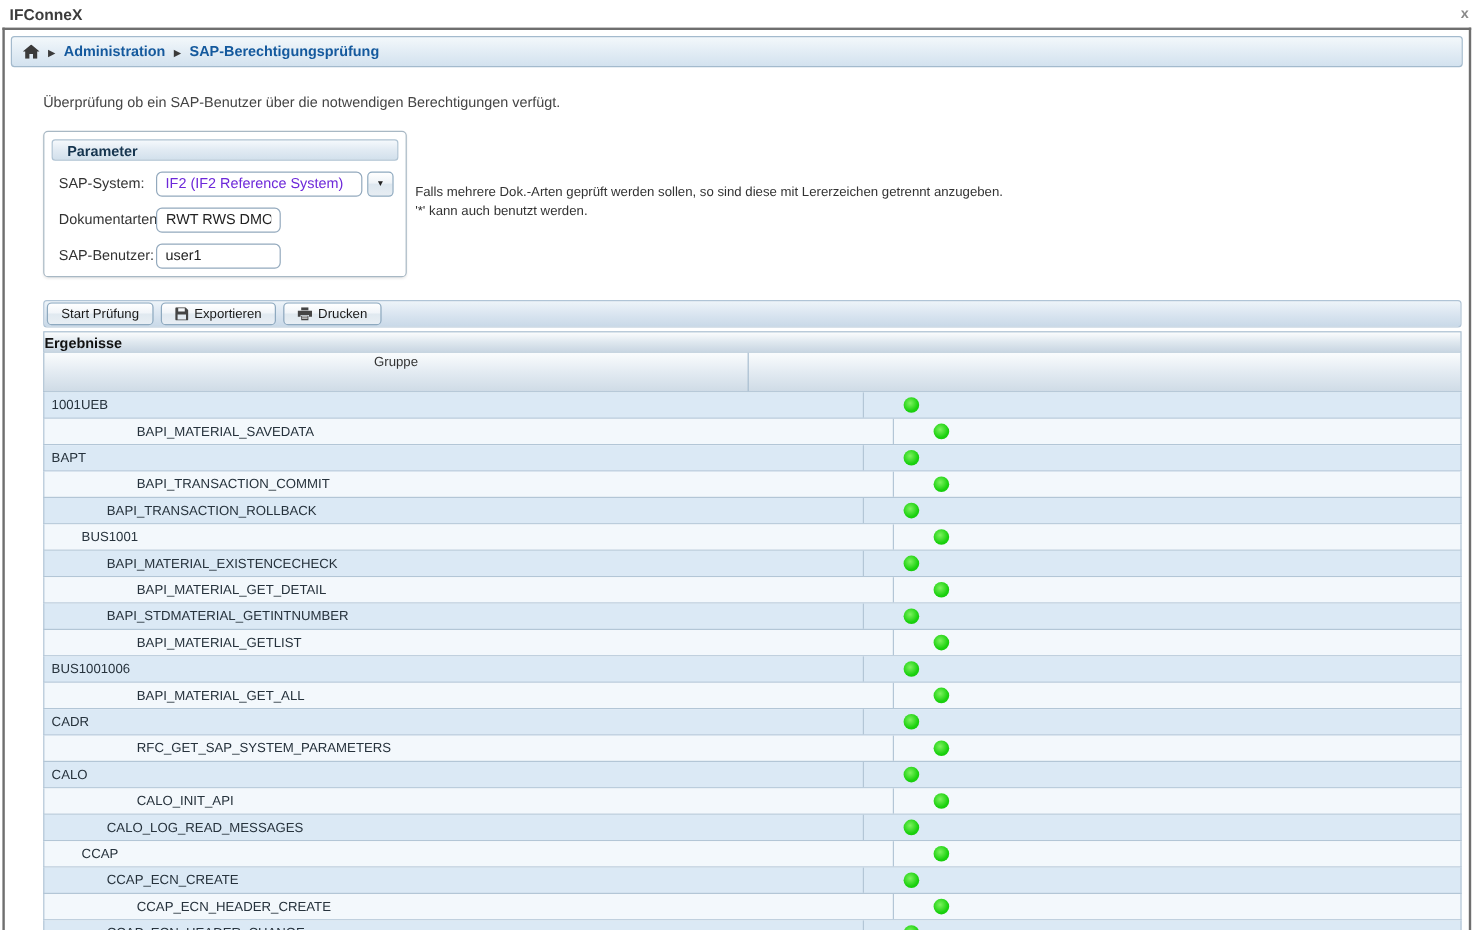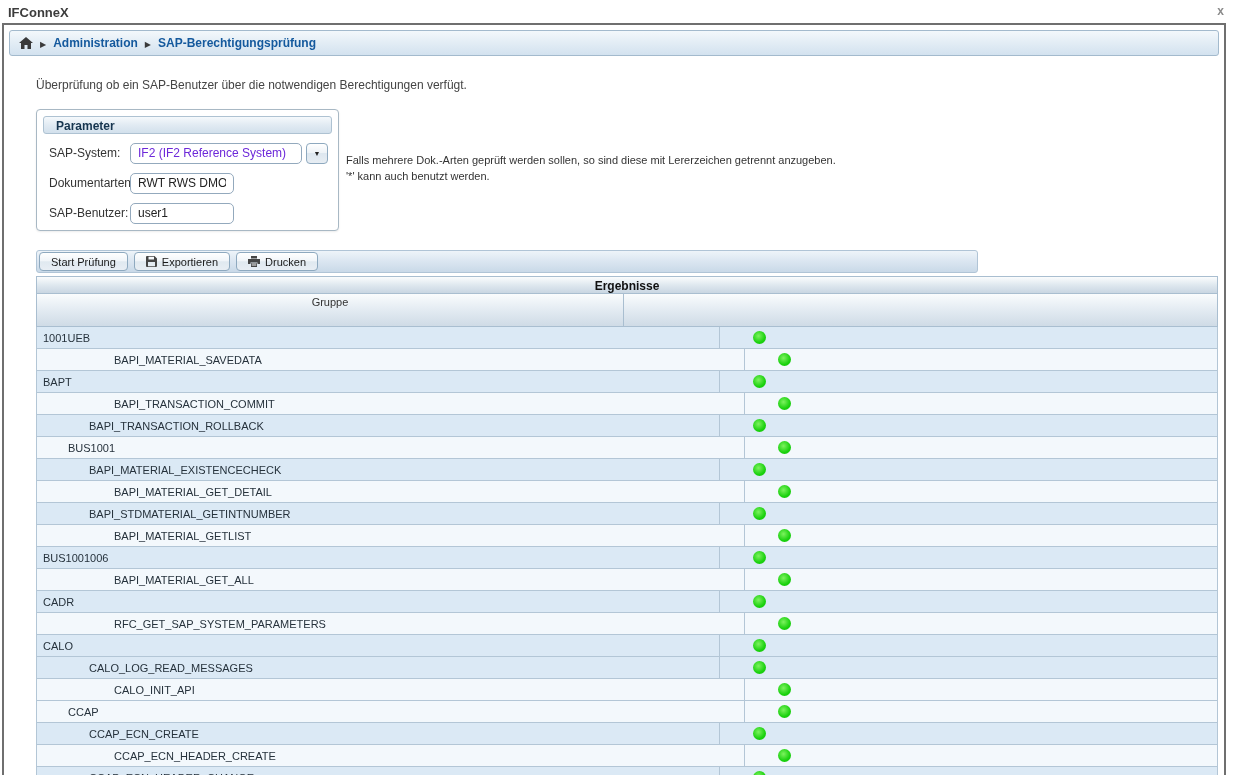--- a/index.html
+++ b/index.html
@@ -39,32 +39,32 @@
   .select-btn { margin-left:4px; width:22px; height:21px; border:1px solid #8ea9bf; border-radius:4px;
     background:linear-gradient(180deg,#ffffff,#eef3f7 45%,#dde7ef 50%,#e7edf3);
     display:inline-flex; align-items:center; justify-content:center; cursor:pointer; }
   .select-btn span { font-size:7px; color:#222; }
   .tinput { width:104px; height:21px; border:1px solid #93a9bd; border-radius:5px; padding:0 7px;
     font-size:12px; color:#222; font-family:"Liberation Sans",sans-serif; background:#fff; }
 
   .hint { position:absolute; left:310px; top:43px; font-size:11px; color:#333; line-height:16px; width:600px; }
 
   
-  .toolbar { margin-top:19px; width:942px; height:23px; border:1px solid #b0c4d6; border-radius:3px;
+  .toolbar { margin-top:19px; width:1182px; height:23px; border:1px solid #b0c4d6; border-radius:3px;
     background:linear-gradient(180deg,#eef4f9 0%,#dbe6f1 48%,#c9d9e8 100%);
     display:flex; align-items:center; gap:6px; padding:0 2px; }
   .tb-btn { height:19px; display:inline-flex; align-items:center; gap:5px; padding:0 11px;
     border:1px solid #8ea9bf; border-radius:4px; cursor:pointer;
     background:linear-gradient(180deg,#ffffff 0%,#f1f5f9 45%,#e0e9f0 52%,#e8eef4 100%);
     font-size:11px; color:#1a1a1a; font-family:"Liberation Sans",sans-serif; }
   .tb-btn .btn-icon { display:inline-flex; }
 
   
   .rtable { margin-top:3px; width:1182px; }
-  .rt-title { height:18px; line-height:18px; text-align:center; font-size:12px; font-weight:bold; color:#111;
+  .rt-title { height:18px; line-height:18px; font-size:12px; font-weight:bold; color:#111;
     border:1px solid #a9bed0; background:linear-gradient(180deg,#fbfcfd 0%,#dfe8ef 50%,#c9d6e2 100%); }
   .rt-colhead { display:flex; height:33px; border:1px solid #a9bed0; border-top:none;
     background:linear-gradient(180deg,#fafcfd 0%,#e3ebf2 50%,#cfdbe6 100%); }
   .rt-col1 { width:587px; text-align:center; font-size:11px; color:#333; line-height:16px;
     border-right:1px solid #a9bed0; cursor:pointer; }
   .rt-col2 { flex:1; cursor:pointer; }
 
   .trow { display:flex; height:22px; border:1px solid #b3c6d6; border-top:none; cursor:pointer; }
   .trow.odd  { background:#dbe9f5; }
   .trow.even { background:#f3f8fc;padding-left:25px; }
@@ -276,37 +276,37 @@
     </div>
   </div>
           <div class="trow odd">
     <div class="cell name">
       <span class="row-label">CALO</span>
     </div>
     <div class="cell status">
       <span class="dot"></span>
     </div>
   </div>
+          <div class="trow even">
+    <div class="cell name indent">
+      <span class="row-label">CALO_INIT_API</span>
+    </div>
+    <div class="cell status">
+      <span class="dot"></span>
+    </div>
+  </div>
           <div class="trow odd">
     <div class="cell name indent">
       <span class="row-label">CALO_LOG_READ_MESSAGES</span>
     </div>
     <div class="cell status">
       <span class="dot"></span>
     </div>
   </div>
           <div class="trow even">
-    <div class="cell name indent">
-      <span class="row-label">CALO_INIT_API</span>
-    </div>
-    <div class="cell status">
-      <span class="dot"></span>
-    </div>
-  </div>
-          <div class="trow even">
     <div class="cell name">
       <span class="row-label">CCAP</span>
     </div>
     <div class="cell status">
       <span class="dot"></span>
     </div>
   </div>
           <div class="trow odd">
     <div class="cell name indent">
       <span class="row-label">CCAP_ECN_CREATE</span>

